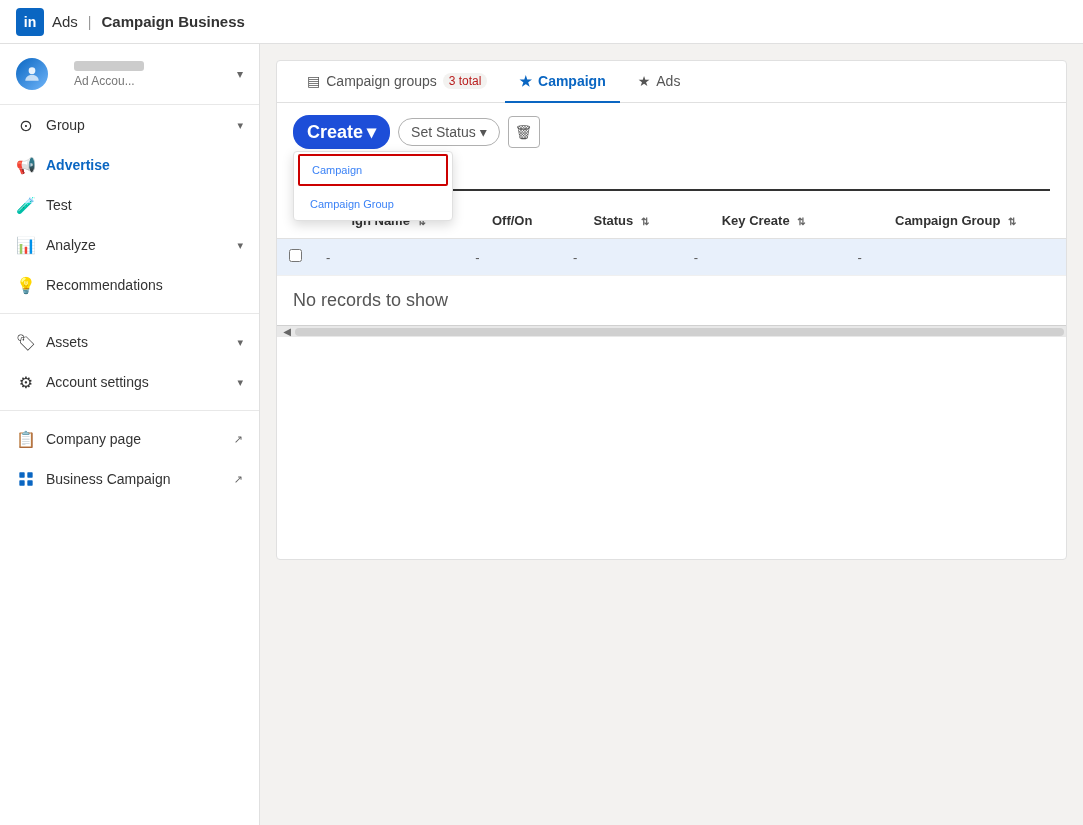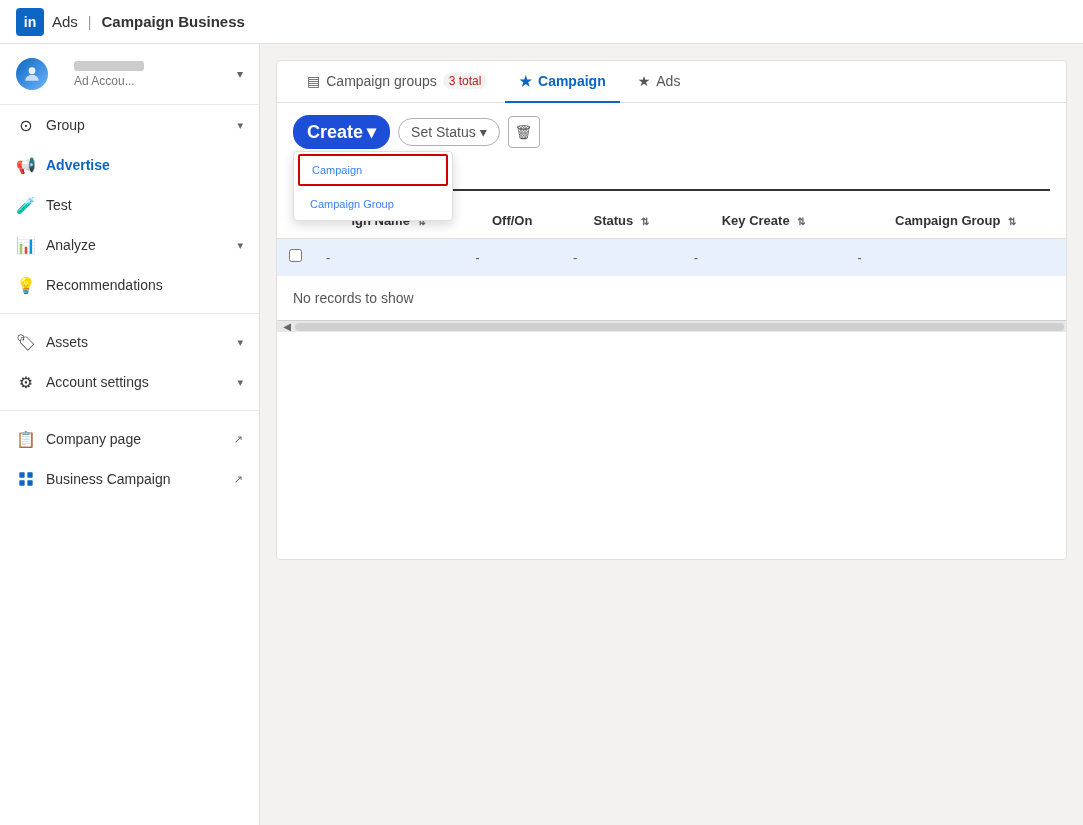--- a/index.html
+++ b/index.html
@@ -210,21 +210,21 @@
     td {
       padding: 10px 12px;
       font-size: 13px;
       color: #555;
       border-bottom: 1px solid #f0f0f0;
     }
     .tr-highlight td { background: #e8f0fb; }
     .checkbox-col { width: 36px; }
     .no-records {
       padding: 14px 16px;
-      font-size: 14px;
+      font-size: 18px;
       color: #555;
     }
 
     
     .scrollbar-row {
       height: 12px;
       background: #e8e8e8;
       border-top: 1px solid #d0d0d0;
       display: flex; align-items: center;
       padding: 0 2px;

